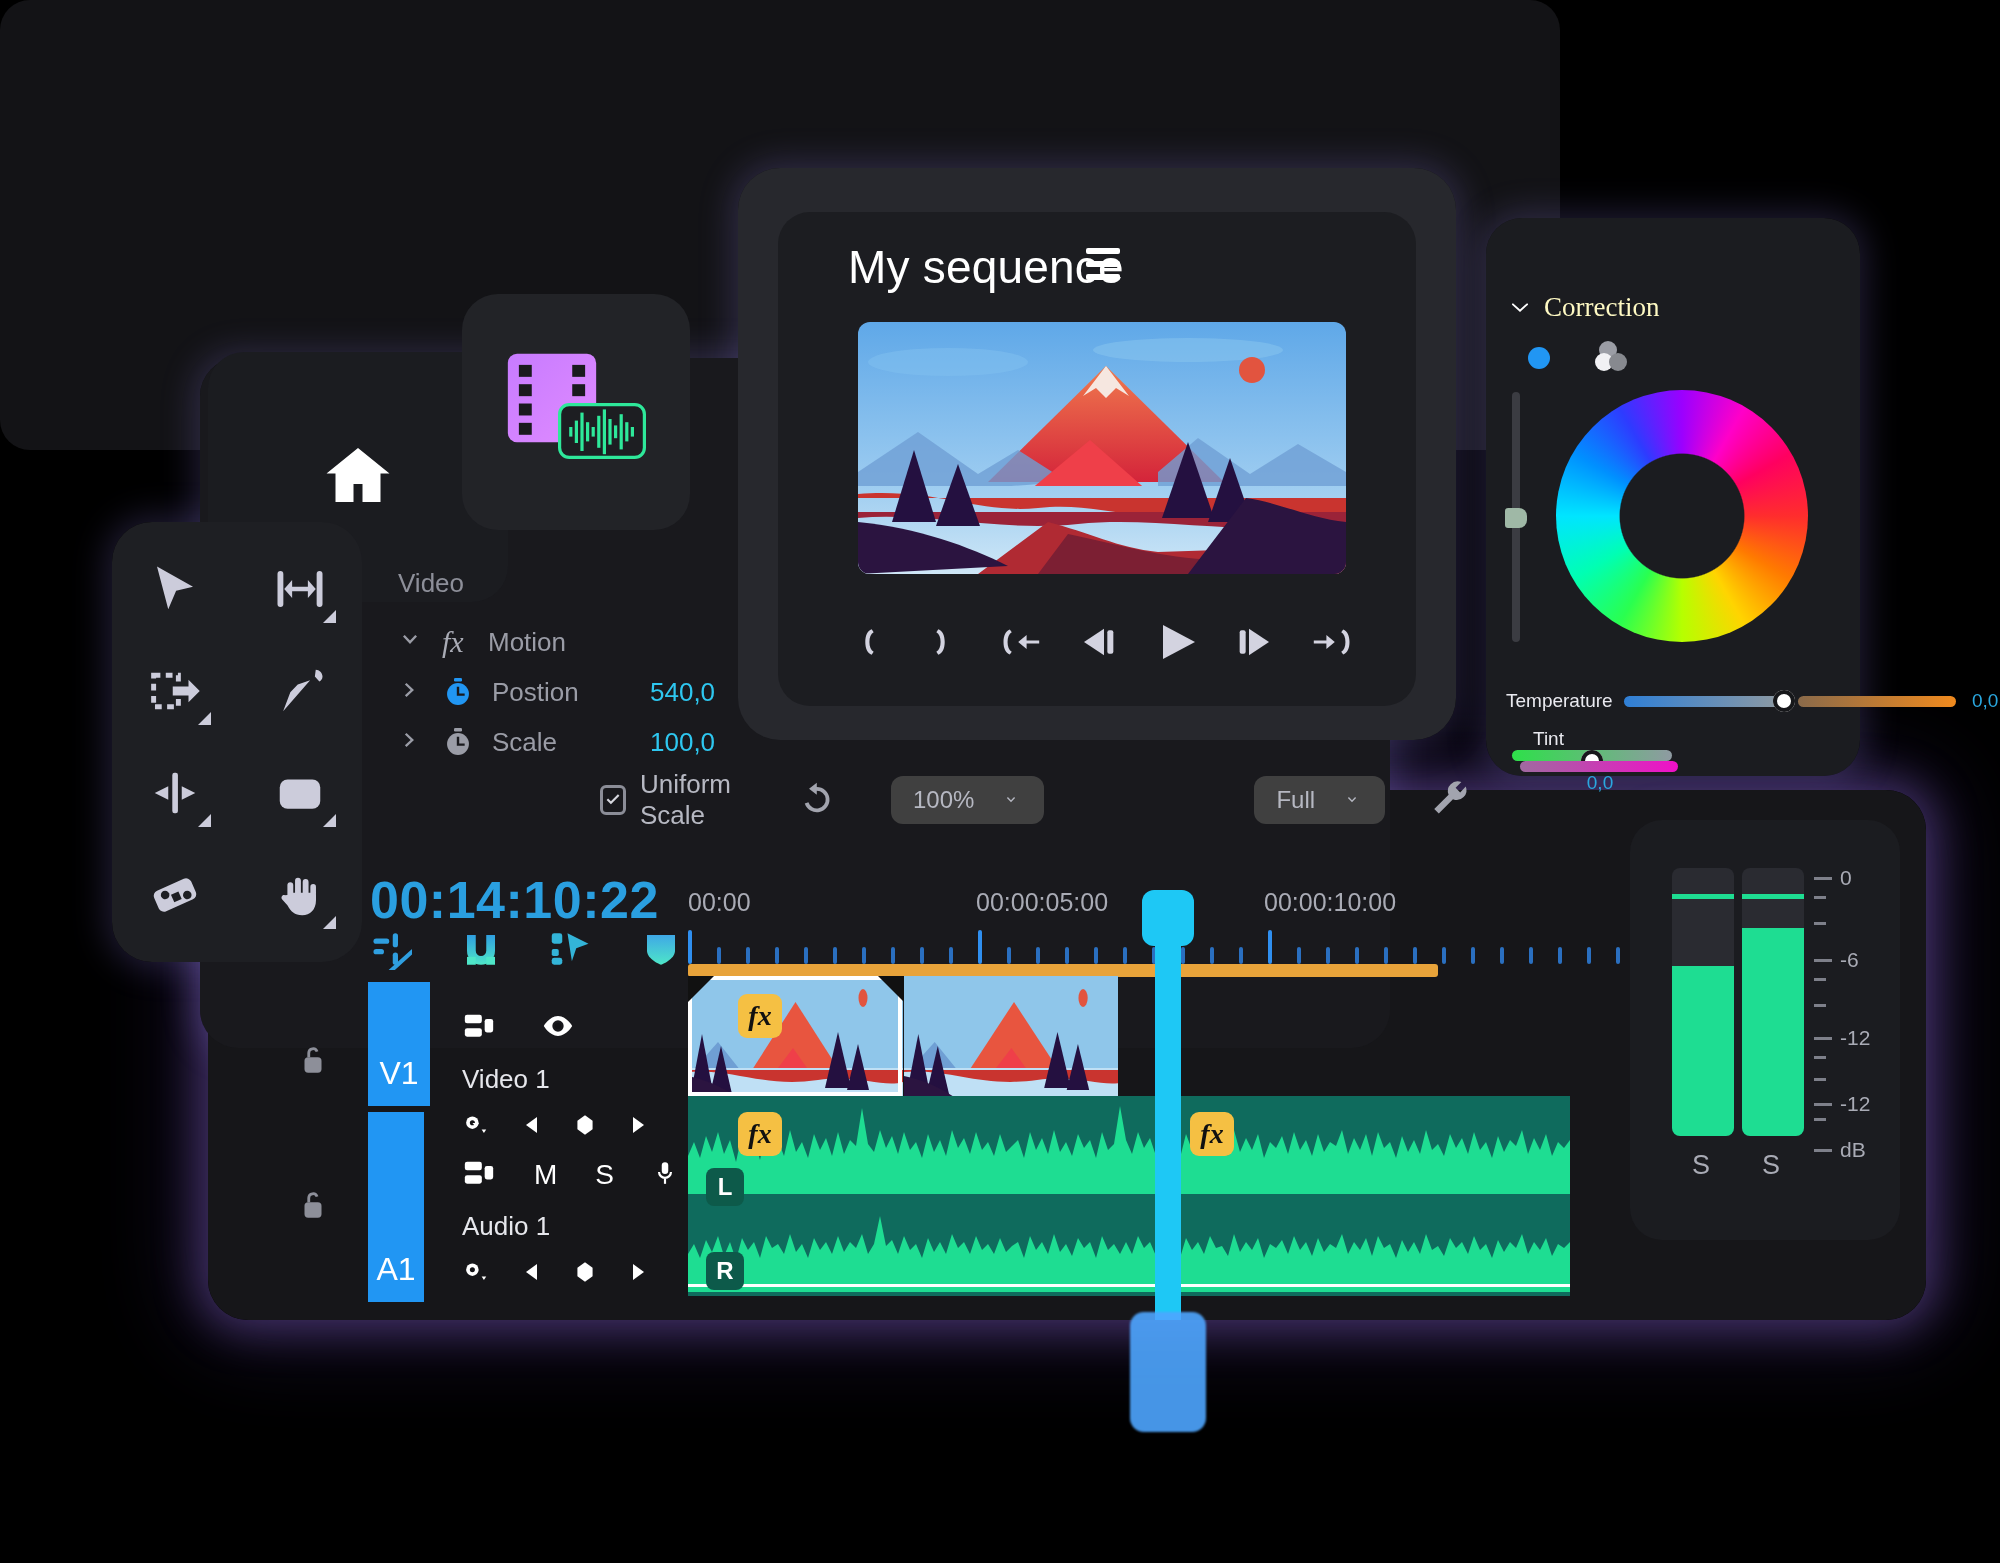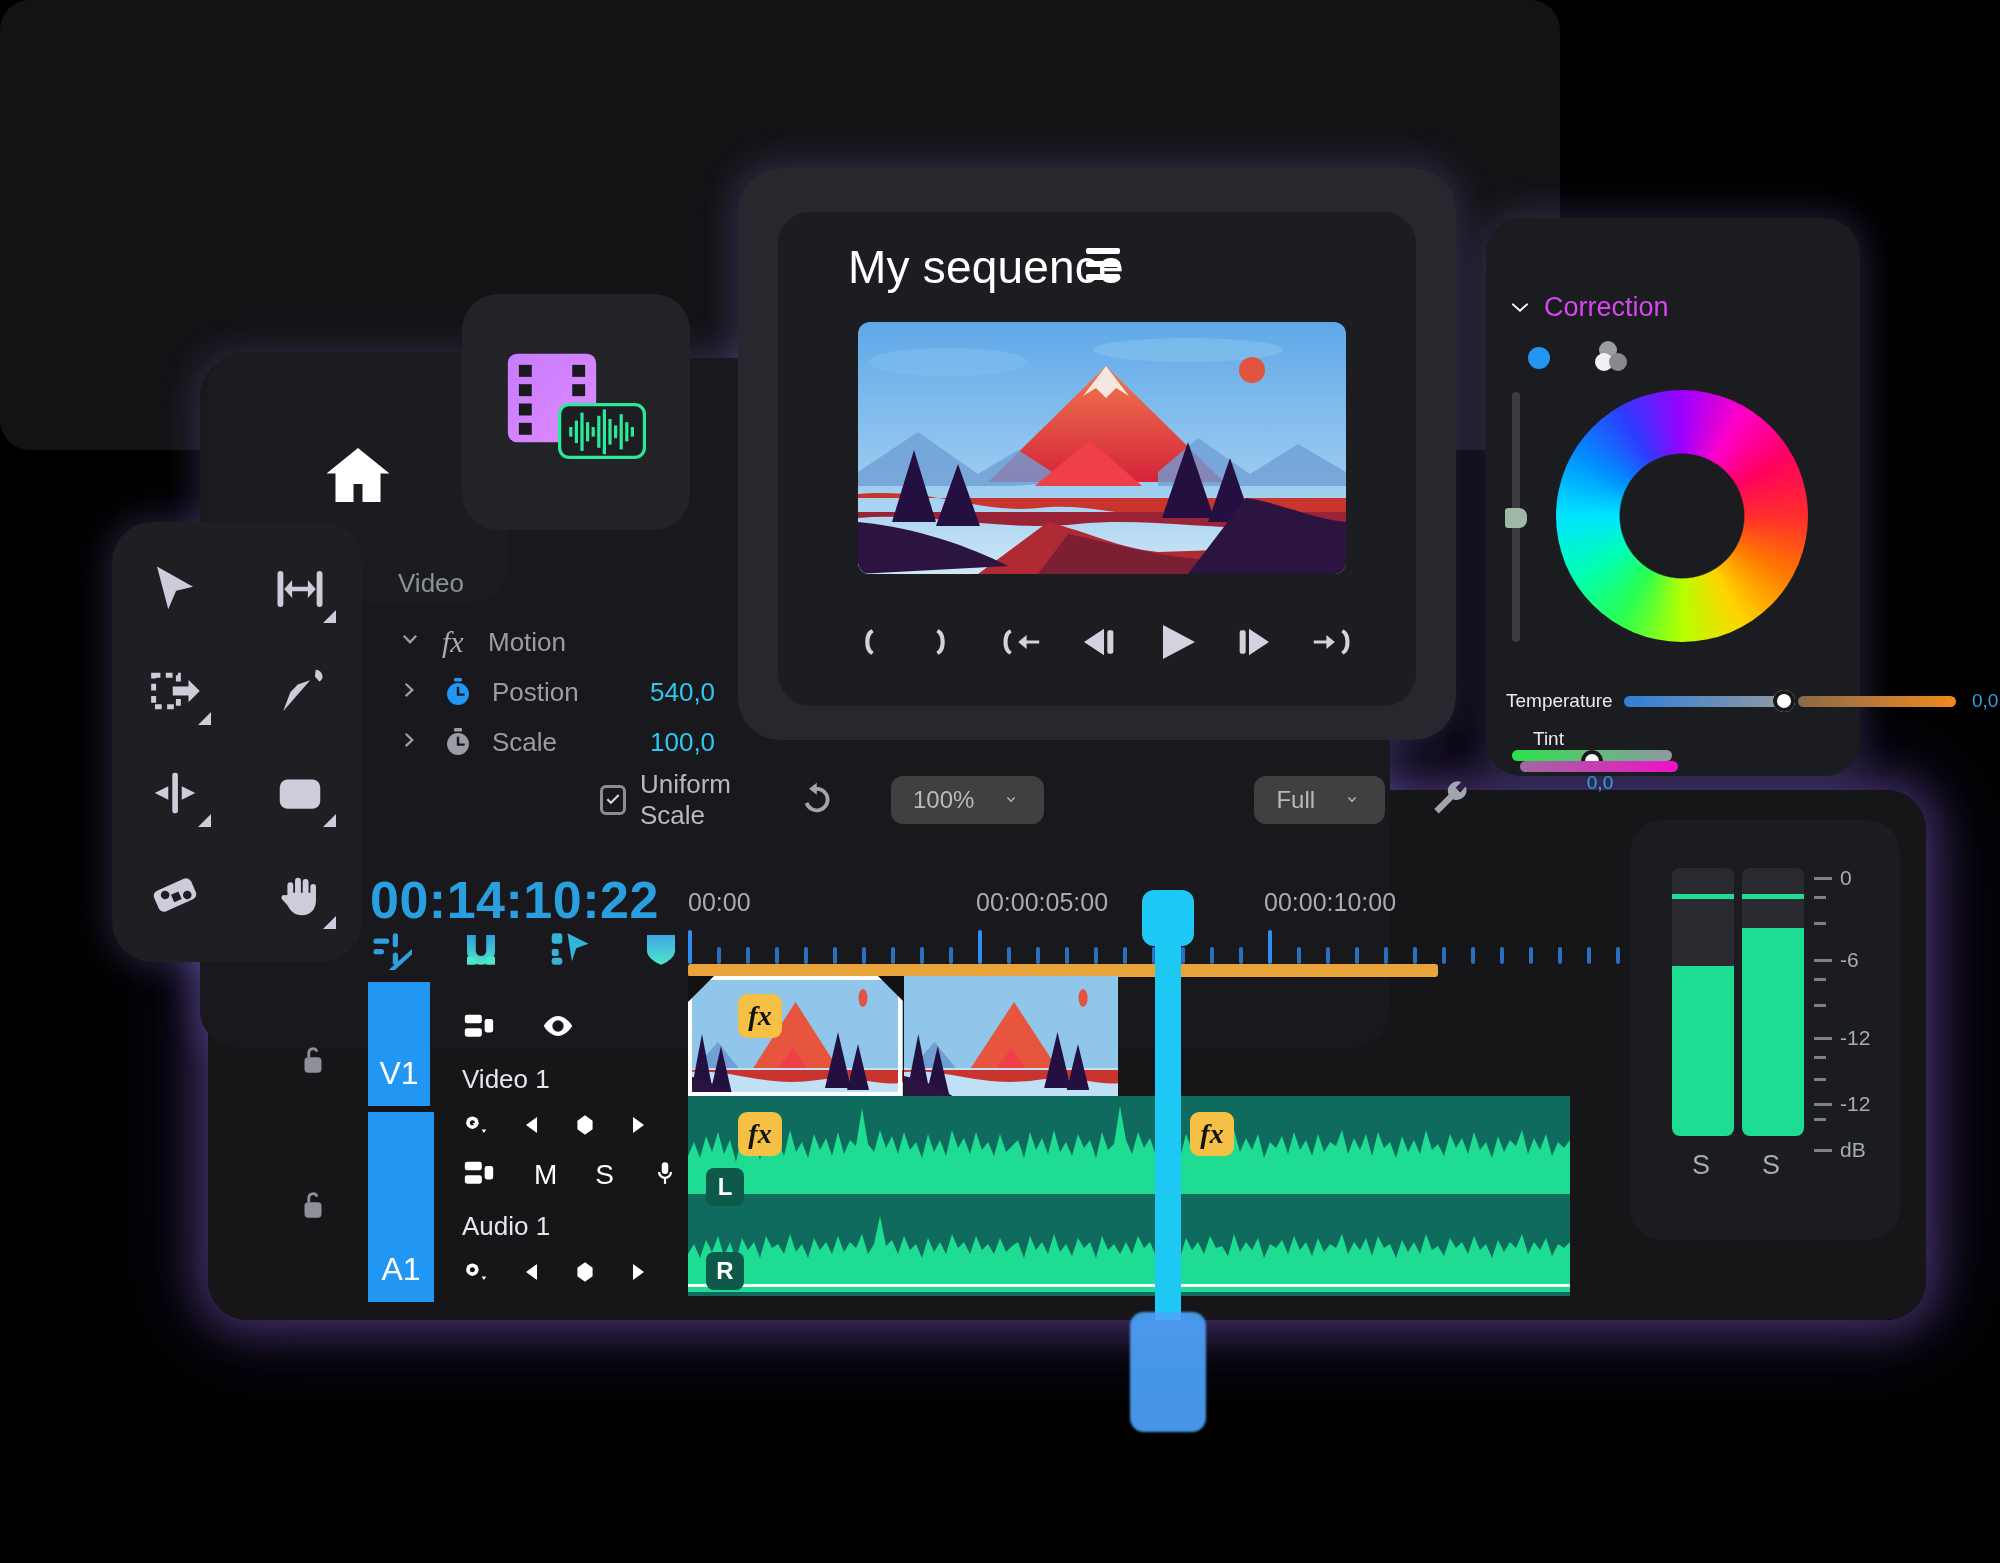--- a/index.html
+++ b/index.html
@@ -87,21 +87,21 @@
   }
   #transport .tbtn { cursor: pointer; display: flex; align-items: center; justify-content: center; width: 56px; height: 56px; }
   #transport svg { fill: #d3d3e0; }
 
   
   #correction {
     left: 1486px; top: 218px; width: 374px; height: 558px;
     background: #1b1c20; border-radius: 36px;
   }
   #corr-head { position: absolute; left: 1510px; top: 292px; display: flex; align-items: center; gap: 14px; }
-  #corr-head .ttl { color: #d946ef; font-size: 27px; }
+  #corr-head .ttl { color: #fef9c3; font-size: 27px; font-family: Liberation Serif, serif; }
   .chev-d { width: 20px; height: 11px; }
   #corr-modes { position: absolute; left: 1528px; top: 340px; display: flex; gap: 44px; align-items: center; }
   .dot-blue { width: 22px; height: 22px; border-radius: 50%; background: #2196f3; cursor: pointer; }
 
   #wheel {
     position: absolute; left: 1556px; top: 390px; width: 252px; height: 252px;
     border-radius: 50%;
     background:
       radial-gradient(circle closest-side, #1b1c20 0 49%, transparent 50%),
       conic-gradient(from 90deg,
@@ -679,21 +679,21 @@
       </span>
     </div>
   </div>
 
   <span class="trk-lock" style="left:296px;top:1185px;font-size:0;">
     <svg viewBox="0 0 24 24" width="34" height="40" fill="#8d8f99">
         <path d="M8 10V7a4 4 0 0 1 7.8-1.2l-1.9.6A2 2 0 0 0 10 7v3z"></path>
         <rect x="6" y="10" width="12" height="11" rx="2.6"></rect>
       </svg>
   </span>
-  <div class="trk-num" style="left:368px;top:1112px;width:66px;height:190px;">A1</div>
+  <div class="trk-num" style="left:368px;top:1112px;width:56px;height:190px;">A1</div>
   <div class="trk-head" style="left:462px;top:1155px;width:260px;">
     <div class="row1" style="gap:38px;">
       <span>
         <svg viewBox="0 0 24 24" width="34" height="34">
             <rect x="2" y="4" width="12" height="6" rx="1.6"></rect>
             <rect x="2" y="13.5" width="12" height="6" rx="1.6"></rect>
             <rect x="16" y="7" width="6" height="9.5" rx="1.6"></rect>
           </svg>
       </span>
       <span style="color:#fff;font-size:28px;cursor:pointer;">M</span>

